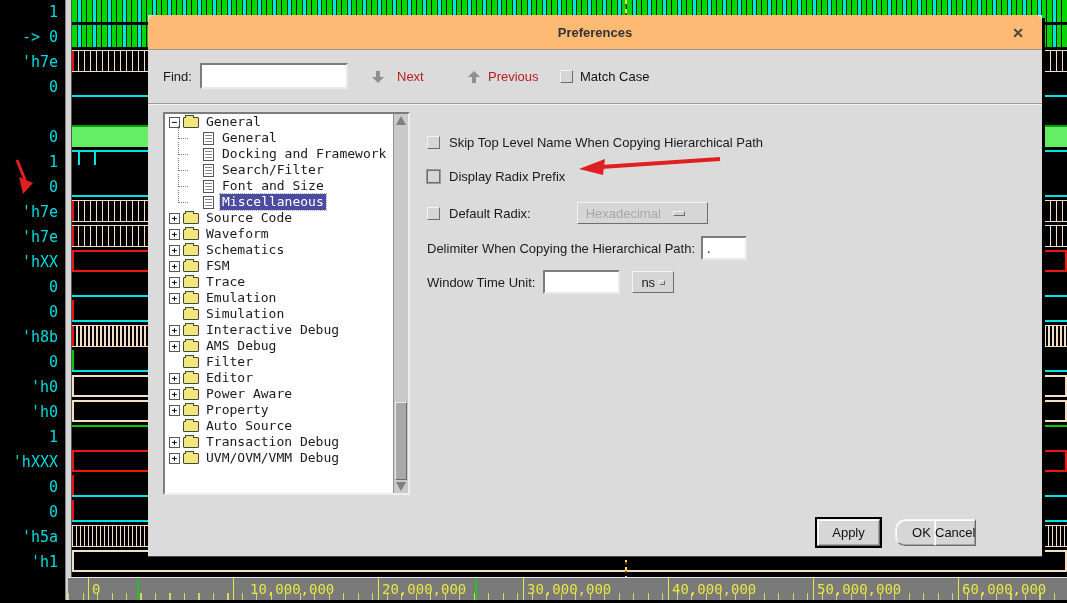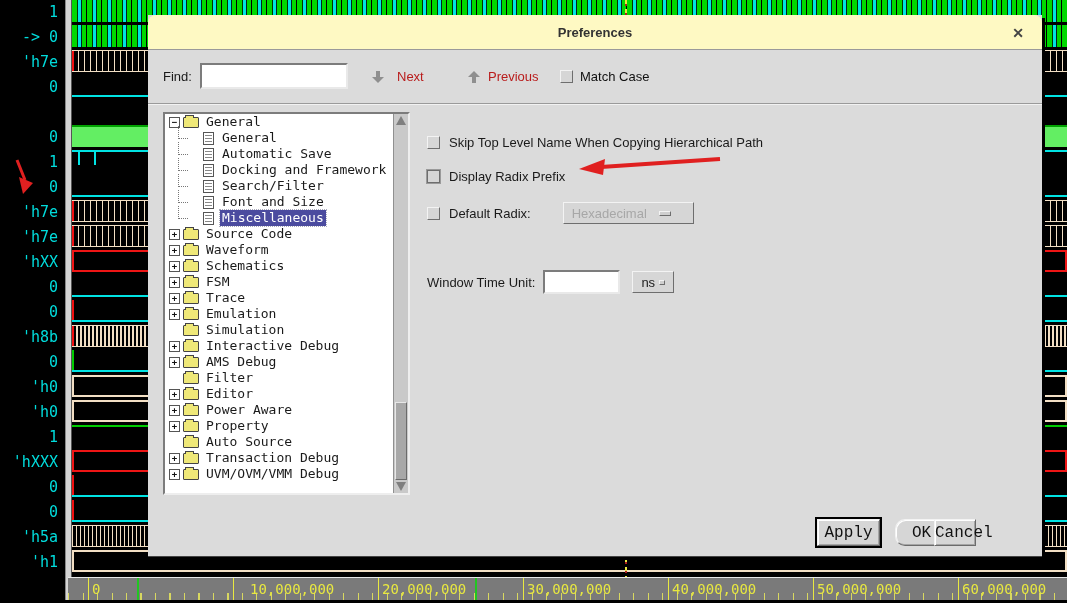--- a/index.html
+++ b/index.html
@@ -52,21 +52,21 @@
     background-size:100% 7px;background-position:0 100%;background-repeat:no-repeat;}
   .tl-label{position:absolute;top:0;height:22px;line-height:22px;color:#e8e840;
     font-family:"DejaVu Sans Mono",monospace;font-size:14px;border-left:1px solid #e8e840;
     padding-left:3px;white-space:nowrap;}
   .tl-cursor{position:absolute;top:0;width:2px;height:23px;background:#21c521;}
   .bottom-strip{position:absolute;left:0;top:600px;right:0;height:3px;background:#000;}
 
   
   .dialog{position:absolute;left:148px;top:15px;width:894px;height:542px;background:var(--dlg);
     box-shadow:3px 3px 0 #000;border-bottom:1px solid #444;font-size:13px;color:#1a1a1a;}
-  .titlebar{position:relative;height:35px;background:#fef9c3;border-bottom:1px solid #9a9a9a;
+  .titlebar{position:relative;height:35px;background:#fdba74;border-bottom:1px solid #9a9a9a;
     border-radius:8px 8px 0 0;}
   .title{position:absolute;left:0;right:0;top:0;height:35px;line-height:35px;text-align:center;
     font-weight:bold;color:#333;font-size:13px;}
   .close-x{position:absolute;right:14px;top:8px;width:20px;height:20px;line-height:20px;
     text-align:center;color:#444;font-size:14px;font-weight:bold;cursor:default;}
 
   .findbar{position:relative;height:54px;border-bottom:1px solid #9a9a9a;
     box-shadow:0 1px 0 #f2f2f2;padding-left:36px;}
   .find-label{position:absolute;left:15px;top:19px;}
   .find-input{position:absolute;left:52px;top:13px;width:148px;height:26px;background:#fff;
@@ -117,21 +117,21 @@
     padding:0 8px;position:relative;}
   .ddown .glyph{width:12px;height:5px;background:#cfcfcf;margin-left:12px;
     border:1px solid;border-color:#f3f3f3 #6e6e6e #6e6e6e #f3f3f3;}
   .ddown.disabled{color:#a7a7a7;}
   .ti{background:#fff;border:2px solid;border-color:#7c7c7c #e9e9e9 #e9e9e9 #7c7c7c;
     height:24px;font-size:13px;padding:0 4px;}
 
   .btnbar{position:absolute;left:0;right:0;bottom:0;height:43px;}
   .btn{position:absolute;top:6px;height:27px;background:#d6d6d6;border:1px solid;
     border-color:#f3f3f3 #6b6b6b #6b6b6b #f3f3f3;box-shadow:inset 1px 1px 0 #fff,inset -1px -1px 0 #a5a5a5;
-    font-family:Liberation Mono, monospace;font-size:16px;color:#111;}
+    font-family:Liberation Sans, sans-serif;font-size:13px;color:#111;}
   .btn.default{box-shadow:0 0 0 2px #000,inset 1px 1px 0 #fff,inset -1px -1px 0 #a5a5a5;}
 
   .arrow-annot{position:absolute;pointer-events:none;}
 </style>
 </head>
 <body>
 
 <div class="screen">
 
   <div class="wave-area">
@@ -237,25 +237,20 @@
               <span class="tlabel">General</span>
             </div>
             <div class="trow lvl1">
               <span class="tgl none"></span>
               <span class="ico-doc"></span>
               <span class="tlabel">General</span>
             </div>
             <div class="trow lvl1">
               <span class="tgl none"></span>
               <span class="ico-doc"></span>
-              <span class="tlabel">Automatic Save</span>
-            </div>
-            <div class="trow lvl1">
-              <span class="tgl none"></span>
-              <span class="ico-doc"></span>
               <span class="tlabel">Docking and Framework</span>
             </div>
             <div class="trow lvl1">
               <span class="tgl none"></span>
               <span class="ico-doc"></span>
               <span class="tlabel">Search/Filter</span>
             </div>
             <div class="trow lvl1">
               <span class="tgl none"></span>
               <span class="ico-doc"></span>
@@ -363,24 +358,28 @@
           <span class="cbox dark"></span>
           <span class="opt-label">Display Radix Prefix</span>
         </div>
         <svg class="arrow-annot" style="left:150px;top:46px;" width="150" height="26" viewBox="0 0 150 26">
           <line x1="143" y1="8" x2="24" y2="16" stroke="#e02020" stroke-width="4"></line>
           <polygon points="2,18 28,8 26,24" fill="#e02020"></polygon>
         </svg>
         <div class="opt-row" style="top:97px;">
           <span class="cbox"></span>
           <span class="opt-label">Default Radix:</span>
-          <span class="ddown disabled" style="margin-left:32px;width:131px;">
+          <span class="ddown disabled" style="margin-left:46px;width:131px;">
             <span>Hexadecimal</span>
             <span class="glyph"></span>
           </span>
+        </div>
+        <div class="opt-row" style="top:131px;">
+          <span>Delimiter When Copying the Hierarchical Path:</span>
+          <input class="ti" style="margin-left: 6px; width: 46px;" type="text" value=".">
         </div>
         <div class="opt-row" style="top:165px;">
           <span>Window Time Unit:</span>
           <input class="ti" style="margin-left: 8px; width: 77px;" type="text" value="">
           <span class="ddown" style="margin-left:12px;width:42px;">
             <span>ns</span>
             <span class="glyph" style="margin-left:4px;"></span>
           </span>
         </div>
       </div>

